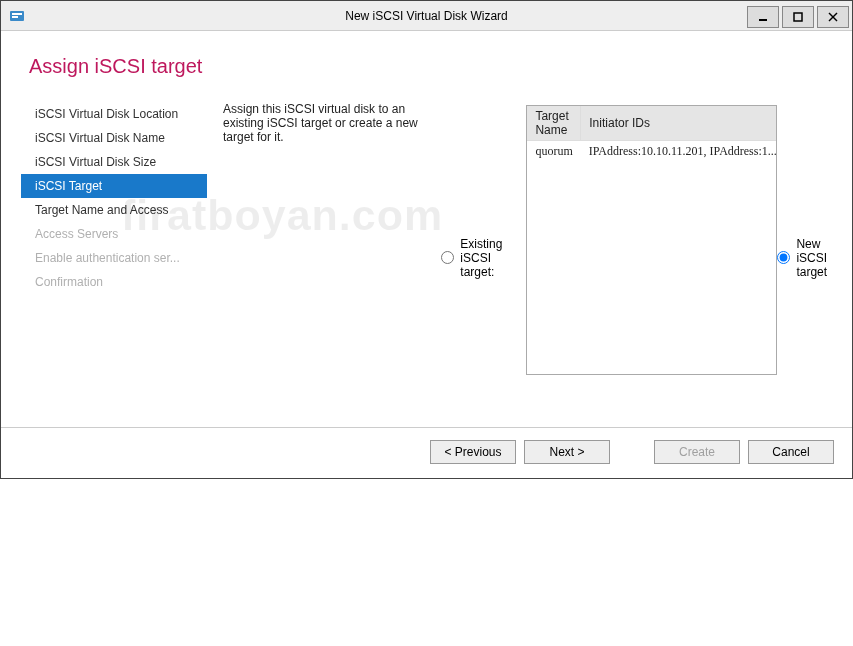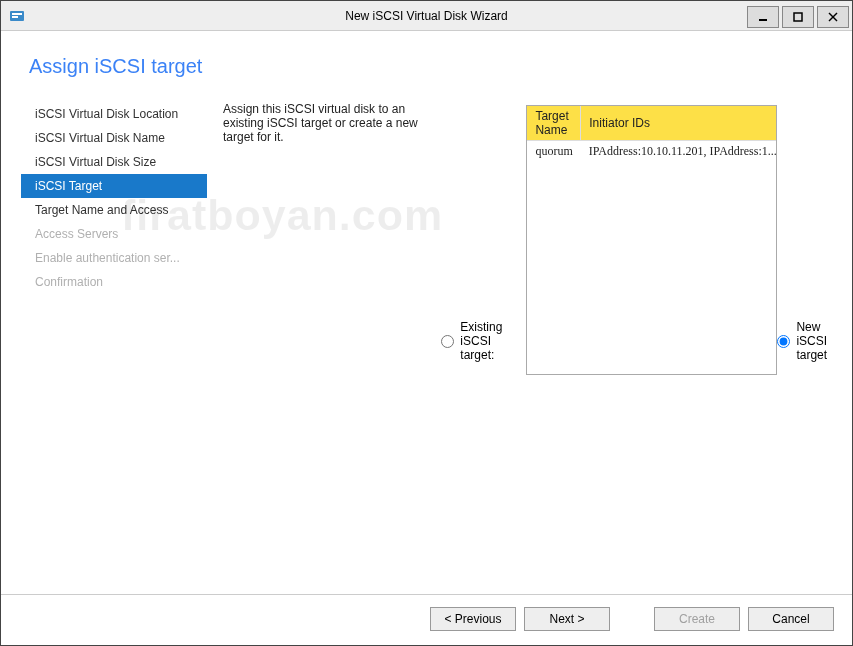--- a/index.html
+++ b/index.html
@@ -6,21 +6,21 @@
 body {
   font-family: "Segoe UI", Tahoma, sans-serif;
   font-size: 12px;
   background: #fff;
   width: 853px;
   height: 646px;
   overflow: hidden;
 }
 .window {
   width: 853px;
-  height: 646px;
+  height: 479px;
   border: 1px solid #444;
   background: #fff;
   display: flex;
   flex-direction: column;
 }
 .titlebar {
   height: 30px;
   background: #eee;
   border-bottom: 1px solid #ccc;
   display: flex;
@@ -58,21 +58,21 @@
 .content-area {
   flex: 1;
   padding: 18px 20px 10px 20px;
   display: flex;
   flex-direction: column;
   background: #fff;
 }
 .page-title {
   font-size: 20px;
   font-weight: 300;
-  color: #3b82f6;
+  color: #be185d;
   margin: 6px 0 24px 8px;
 }
 .body-row {
   display: flex;
   flex: 1;
   overflow: hidden;
 }
 .sidebar {
   width: 186px;
   flex-shrink: 0;
@@ -119,21 +119,21 @@
   background: #fff;
 }
 table.grid {
   width: 100%;
   border-collapse: collapse;
   font-size: 12px;
 }
 table.grid th {
   text-align: left;
   font-weight: normal;
-  background: #fde047;
+  background: #e5e5e5;
   border-right: 1px solid #ddd;
   border-bottom: 1px solid #ddd;
   padding: 3px 8px;
   color: #222;
 }
 table.grid th:last-child { border-right: none; }
 table.grid td {
   padding: 3px 8px;
   color: #222;
   white-space: nowrap;

